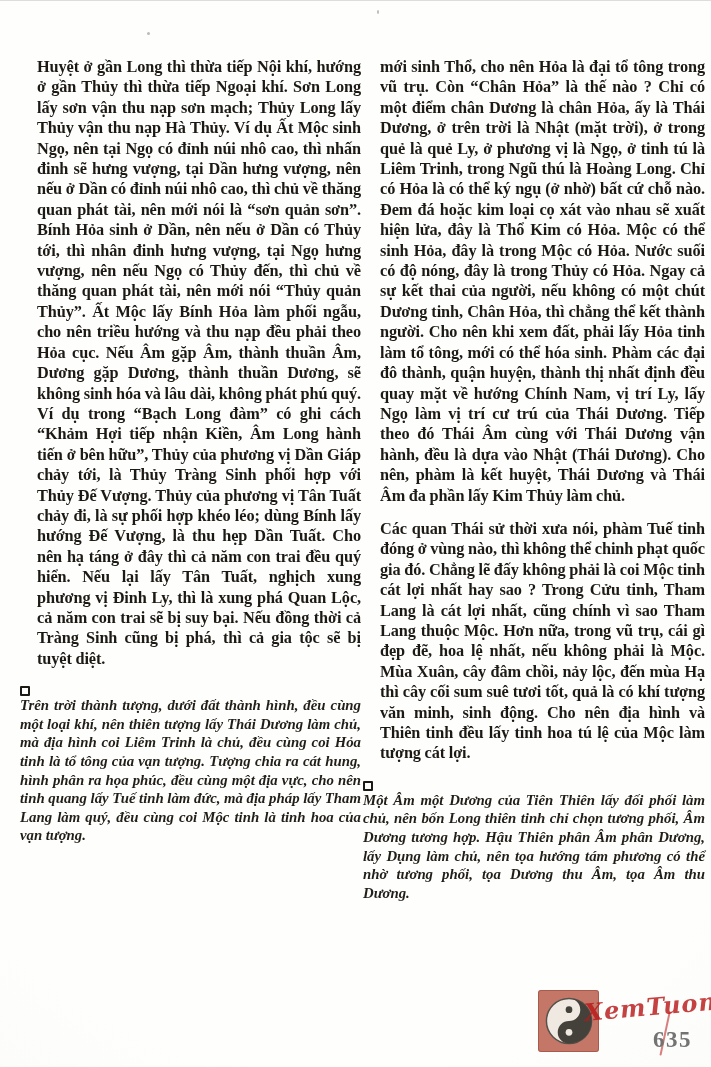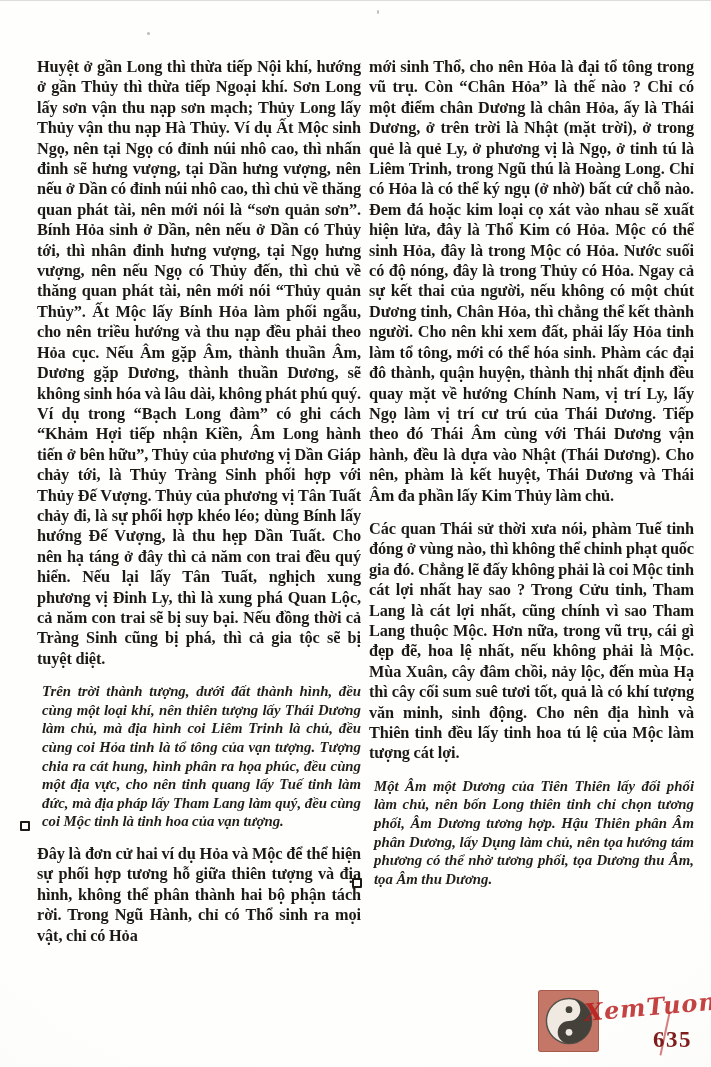--- a/index.html
+++ b/index.html
@@ -21,38 +21,39 @@
   }
   .speck {
     position: absolute; width: 3px; height: 3px; border-radius: 50%;
     background: #96968f; opacity: .65;
   }
   .speck.s1 { left: 147px; top: 32px; }
   .speck.s2 { left: 377px; top: 10px; width: 2px; height: 4px; }
 
   .cols {
     position: absolute; top: 57px; left: 37px; right: 12px;
-    display: flex; gap: 8px;
+    display: flex; gap: 19px;
   }
   .col { flex: 0 0 auto; width: 324px; }
   .col.right { width: 325px; }
 
   .para {
     margin: 0 0 13px 0;
     font-weight: 700;
     font-size: 16.3px;
     line-height: 20.4px;
     text-align: justify;
     color: #1d1a15;
     word-spacing: -0.3px;
     letter-spacing: -0.1px;
   }
   .bullet-para {
-    display: flex; align-items: flex-end;
+    display: flex; align-items: flex-start;
     margin: 2px 0 13px -17px;
+    flex-direction: column;
   }
   .bullet-marker {
     flex: 0 0 auto;
     width: 10px; height: 10px;
     border: 2.2px solid #1d1a15;
     border-radius: 1px;
     margin: 4px 12px 0 0;
   }
   .bullet-text {
     font-style: italic;
@@ -60,21 +61,21 @@
     font-size: 14.8px;
     line-height: 18.6px;
     text-align: justify;
     color: #221e18;
     word-spacing: -0.2px;
   }
 
   .page-number {
     position: absolute; top: 1027px; right: 19px;
     font-weight: 700; font-size: 23px; letter-spacing: 1.5px;
-    color: #7f1d1d;
+    color: #737373;
   }
 
   .watermark { position: absolute; left: 536px; top: 982px; width: 176px; height: 85px; }
   .wm-box {
     position: absolute; left: 2px; top: 8px;
     width: 61px; height: 62px;
     background: rgba(186, 94, 76, 0.85);
     border-radius: 3px;
     display: flex; align-items: center; justify-content: center;
     box-shadow: inset 0 0 0 1px rgba(120,40,30,.35);
@@ -107,21 +108,20 @@
 <div class="speck s2"></div>
 
 <div class="cols">
 
   <div class="col left">
     <p class="para">Huyệt ở gần Long thì thừa tiếp Nội khí, hướng ở gần Thủy thì thừa tiếp Ngoại khí. Sơn Long lấy sơn vận thu nạp sơn mạch; Thủy Long lấy Thủy vận thu nạp Hà Thủy. Ví dụ Ất Mộc sinh Ngọ, nên tại Ngọ có đỉnh núi nhô cao, thì nhấn đinh sẽ hưng vượng, tại Dần hưng vượng, nên nếu ở Dần có đỉnh núi nhô cao, thì chủ về thăng quan phát tài, nên mới nói là “sơn quản sơn”. Bính Hỏa sinh ở Dần, nên nếu ở Dần có Thủy tới, thì nhân đinh hưng vượng, tại Ngọ hưng vượng, nên nếu Ngọ có Thủy đến, thì chủ về thăng quan phát tài, nên mới nói “Thủy quản Thủy”. Ất Mộc lấy Bính Hỏa làm phối ngẫu, cho nên triều hướng và thu nạp đều phải theo Hỏa cục. Nếu Âm gặp Âm, thành thuần Âm, Dương gặp Dương, thành thuần Dương, sẽ không sinh hóa và lâu dài, không phát phú quý. Ví dụ trong “Bạch Long đàm” có ghi cách “Khảm Hợi tiếp nhận Kiền, Âm Long hành tiến ở bên hữu”, Thủy của phương vị Dần Giáp chảy tới, là Thủy Tràng Sinh phối hợp với Thủy Đế Vượng. Thủy của phương vị Tân Tuất chảy đi, là sự phối hợp khéo léo; dùng Bính lấy hướng Đế Vượng, là thu hẹp Dần Tuất. Cho nên hạ táng ở đây thì cả năm con trai đều quý hiển. Nếu lại lấy Tân Tuất, nghịch xung phương vị Đinh Ly, thì là xung phá Quan Lộc, cả năm con trai sẽ bị suy bại. Nếu đồng thời cả Tràng Sinh cũng bị phá, thì cả gia tộc sẽ bị tuyệt diệt.</p>
     <div class="bullet-para">
       <div class="bullet-marker"></div>
       <div class="bullet-text">Trên trời thành tượng, dưới đất thành hình, đều cùng một loại khí, nên thiên tượng lấy Thái Dương làm chủ, mà địa hình coi Liêm Trinh là chủ, đều cùng coi Hỏa tinh là tổ tông của vạn tượng. Tượng chia ra cát hung, hình phân ra họa phúc, đều cùng một địa vực, cho nên tinh quang lấy Tuế tinh làm đức, mà địa pháp lấy Tham Lang làm quý, đều cùng coi Mộc tinh là tinh hoa của vạn tượng.</div>
     </div>
-    <p class="para">Đây là đơn cử hai ví dụ Hỏa và Mộc để thể hiện sự phối hợp tương hỗ giữa thiên tượng và địa hình, không thể phân thành hai bộ phận tách rời. Trong Ngũ Hành, chỉ có Thổ sinh ra mọi vật, chỉ có Hỏa</p>
   </div>
 
   <div class="col right">
     <p class="para">mới sinh Thổ, cho nên Hỏa là đại tổ tông trong vũ trụ. Còn “Chân Hỏa” là thế nào ? Chỉ có một điểm chân Dương là chân Hỏa, ấy là Thái Dương, ở trên trời là Nhật (mặt trời), ở trong quẻ là quẻ Ly, ở phương vị là Ngọ, ở tinh tú là Liêm Trinh, trong Ngũ thú là Hoàng Long. Chỉ có Hỏa là có thể ký ngụ (ở nhờ) bất cứ chỗ nào. Đem đá hoặc kim loại cọ xát vào nhau sẽ xuất hiện lửa, đây là Thổ Kim có Hỏa. Mộc có thể sinh Hỏa, đây là trong Mộc có Hỏa. Nước suối có độ nóng, đây là trong Thủy có Hỏa. Ngay cả sự kết thai của người, nếu không có một chút Dương tinh, Chân Hỏa, thì chẳng thể kết thành người. Cho nên khi xem đất, phải lấy Hỏa tinh làm tổ tông, mới có thể hóa sinh. Phàm các đại đô thành, quận huyện, thành thị nhất định đều quay mặt về hướng Chính Nam, vị trí Ly, lấy Ngọ làm vị trí cư trú của Thái Dương. Tiếp theo đó Thái Âm cùng với Thái Dương vận hành, đều là dựa vào Nhật (Thái Dương). Cho nên, phàm là kết huyệt, Thái Dương và Thái Âm đa phần lấy Kim Thủy làm chủ.</p>
     <p class="para">Các quan Thái sử thời xưa nói, phàm Tuế tinh đóng ở vùng nào, thì không thể chinh phạt quốc gia đó. Chẳng lẽ đấy không phải là coi Mộc tinh cát lợi nhất hay sao ? Trong Cửu tinh, Tham Lang là cát lợi nhất, cũng chính vì sao Tham Lang thuộc Mộc. Hơn nữa, trong vũ trụ, cái gì đẹp đẽ, hoa lệ nhất, nếu không phải là Mộc. Mùa Xuân, cây đâm chồi, nảy lộc, đến mùa Hạ thì cây cối sum suê tươi tốt, quả là có khí tượng văn minh, sinh động. Cho nên địa hình và Thiên tinh đều lấy tinh hoa tú lệ của Mộc làm tượng cát lợi.</p>
     <div class="bullet-para">
       <div class="bullet-marker"></div>
       <div class="bullet-text">Một Âm một Dương của Tiên Thiên lấy đối phối làm chủ, nên bốn Long thiên tinh chỉ chọn tương phối, Âm Dương tương hợp. Hậu Thiên phân Âm phân Dương, lấy Dụng làm chủ, nên tọa hướng tám phương có thể nhờ tương phối, tọa Dương thu Âm, tọa Âm thu Dương.</div>
     </div>
   </div>

